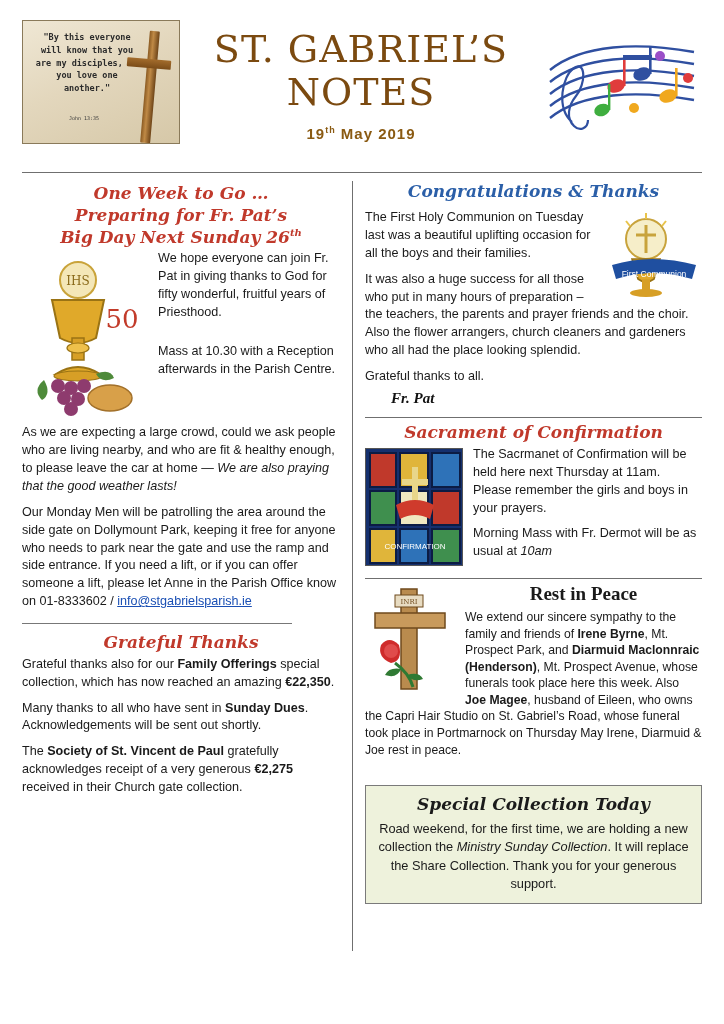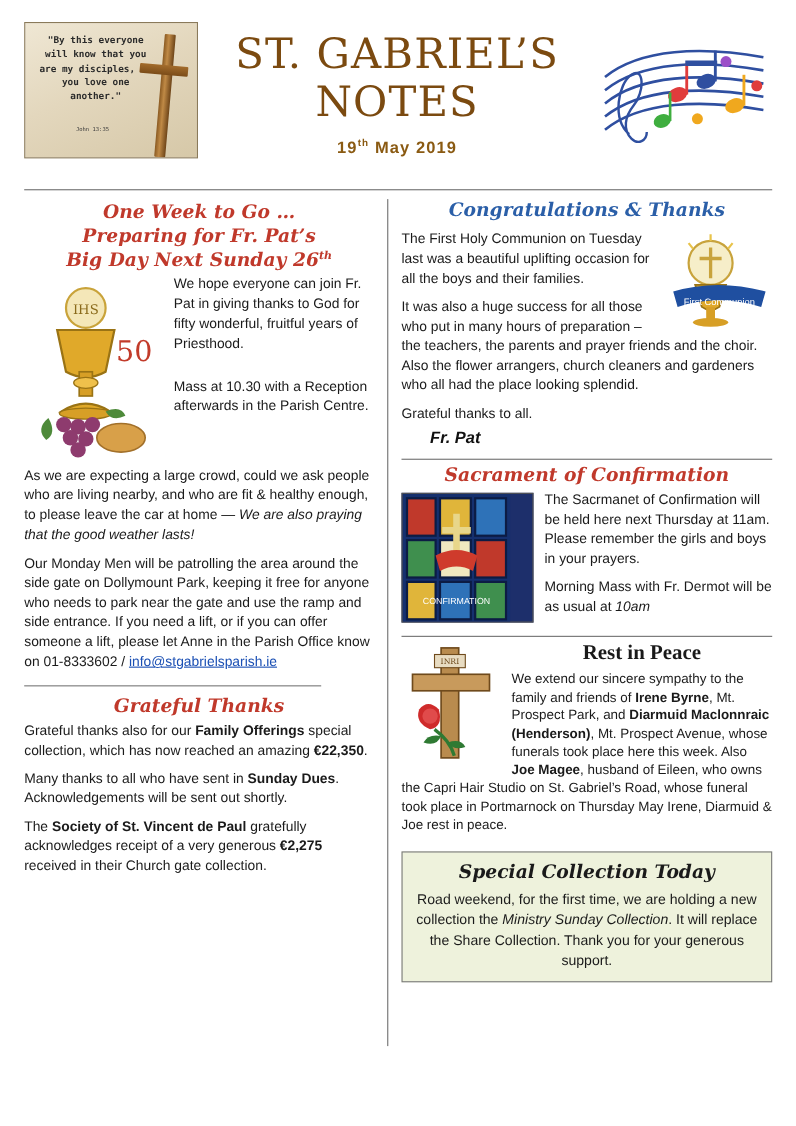--- a/index.html
+++ b/index.html
@@ -208,31 +208,31 @@
     text-decoration: underline;
   }
   .fhc-img {
     float: right;
     width: 100px;
     height: 90px;
     margin: 0 0 2px 8px;
     position: relative;
   }
   .sign {
-    font-family: Liberation Sans, sans-serif;
+    font-family: Liberation Serif, serif;
     font-style: italic;
     font-weight: bold;
     font-size: 15px;
     color: #111;
     margin-left: 26px;
   }
 
   .confirm-img {
     float: left;
-    width: 120px;
+    width: 98px;
     height: 118px;
     margin: 2px 10px 4px 0;
     border: 1px solid #555;
     box-sizing: border-box;
     position: relative;
     overflow: hidden;
     background: #1d2f6b;
   }
 
   .rip-head {
@@ -245,21 +245,21 @@
   .rip-img {
     float: left;
     width: 92px;
     height: 112px;
     margin: 0 8px 2px 0;
     position: relative;
   }
   .rip-text { font-size: 12.2px; line-height: 1.36; }
 
   .special-box {
-    margin-top: 8px;
+    margin-top: 19px;
     border: 1px solid #7a7a7a;
     background: #eef2dc;
     padding: 6px 10px 10px 10px;
     box-sizing: border-box;
   }
   .special-title {
     font-family: "DejaVu Serif", serif;
     font-style: italic;
     font-weight: bold;
     font-size: 17px;

